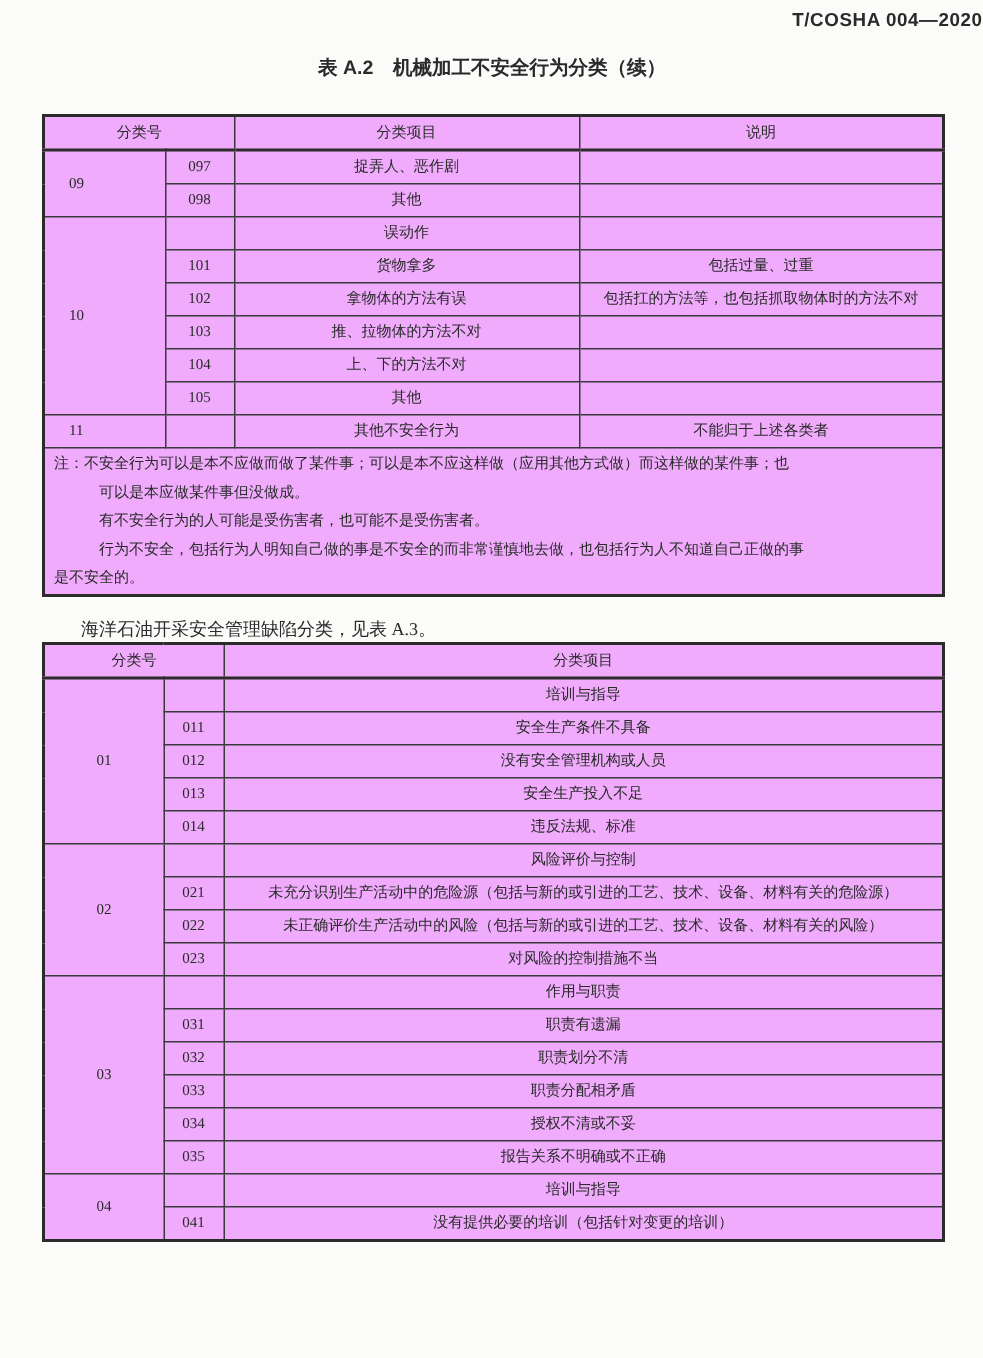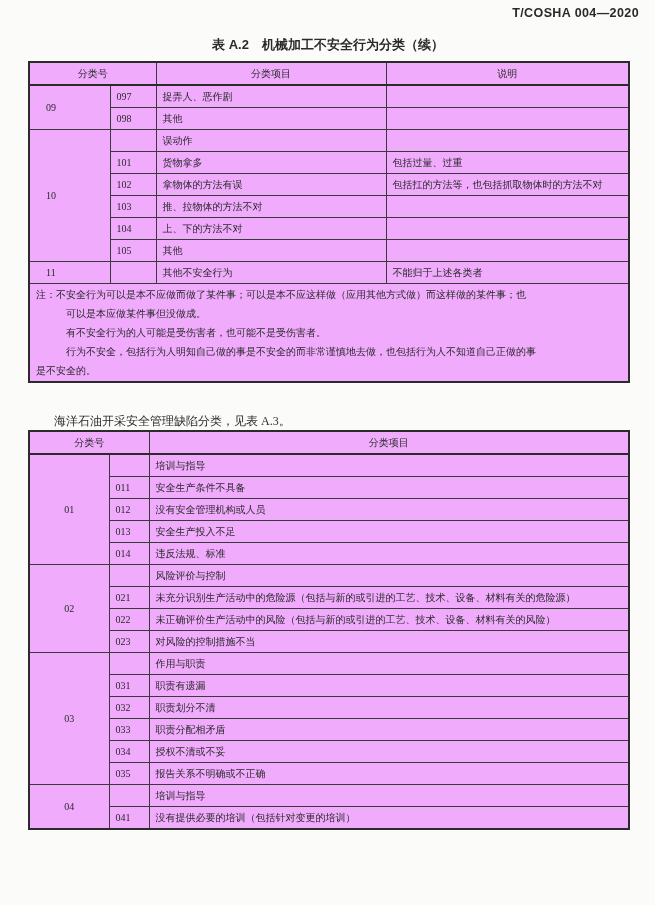--- a/index.html
+++ b/index.html
@@ -11,35 +11,34 @@
     font-family: "Liberation Serif", "DejaVu Serif", serif;
     overflow: hidden;
   }
   .page {
     position: relative;
     width: 655px; height: 905px;
     padding: 5px 0 0 28px;
   }
   .doc-code {
     text-align: right;
-    padding-right: 16px;
     font-family: "Liberation Sans", "DejaVu Sans", sans-serif;
     font-weight: bold;
     font-size: 12.5px;
     letter-spacing: 0.4px;
     line-height: 16px;
   }
   .tbl-title {
     width: 600px;
     text-align: center;
     font-family: "Liberation Sans", "DejaVu Sans", sans-serif;
     font-weight: bold;
     font-size: 13px;
     margin-top: 15px;
-    margin-bottom: 7px;
+    margin-bottom: 22px;
     line-height: 18px;
   }
   table.tbl {
     border-collapse: collapse;
     table-layout: fixed;
     width: 600px;
     border: 2px solid #2b2b2b;
     font-size: 10px;
     background: #f0abfc;
   }
@@ -51,41 +50,41 @@
     overflow: hidden;
   }
   .tbl thead th {
     font-weight: normal;
     text-align: center;
     height: 22px;
     border-bottom-width: 2px;
     border-bottom-color: #2b2b2b;
   }
   .tbl td { height: 21.5px; }
-  .c-code { text-align: left; margin-left: 36px; }
-  .c-item, .c-desc { text-align: left; }
+  .c-code { text-align: center; margin-left: 36px; }
+  .c-item, .c-desc { text-align: center; }
   .a2 .c-no { text-align: left; padding-left: 16px; }
   .a3 .c-no { text-align: center; }
   .note-cell {
     padding: 3px 8px 4px 8px;
     line-height: 18.6px;
     height: auto;
   }
   .note-line { white-space: nowrap; }
   .note-line.ind { padding-left: 30px; }
   .section-heading {
     font-family: "Liberation Sans", "DejaVu Sans", sans-serif;
     font-weight: bold;
     font-size: 12.5px;
     margin-top: 21px;
     line-height: 17px;
   }
   .body-para {
     font-size: 12px;
-    margin-top: 30px;
+    margin-top: 13px;
     text-indent: 26px;
     line-height: 17px;
     width: 600px;
   }
   .tbl-title.a3-title { margin-top: 13px; margin-bottom: 8px; }
 </style>
 </head>
 <body>
 
 <div class="page">

